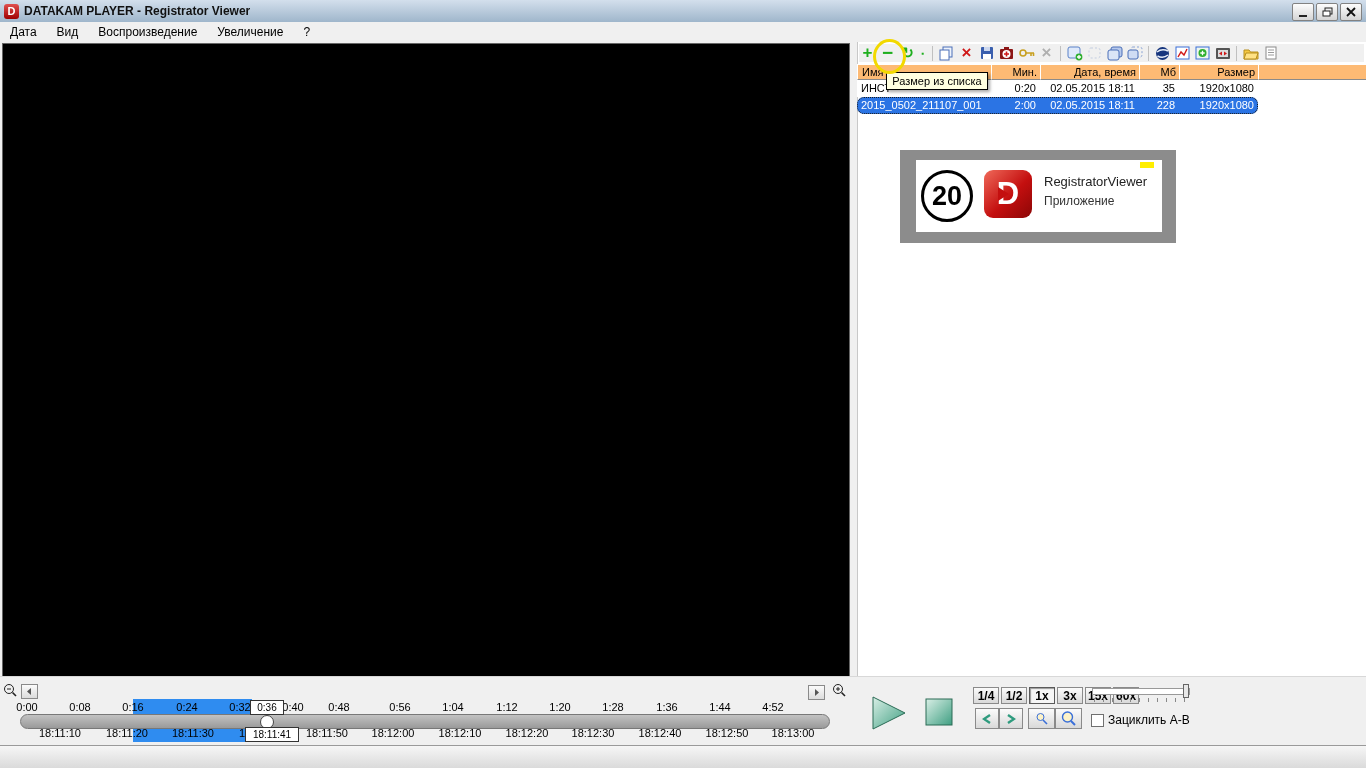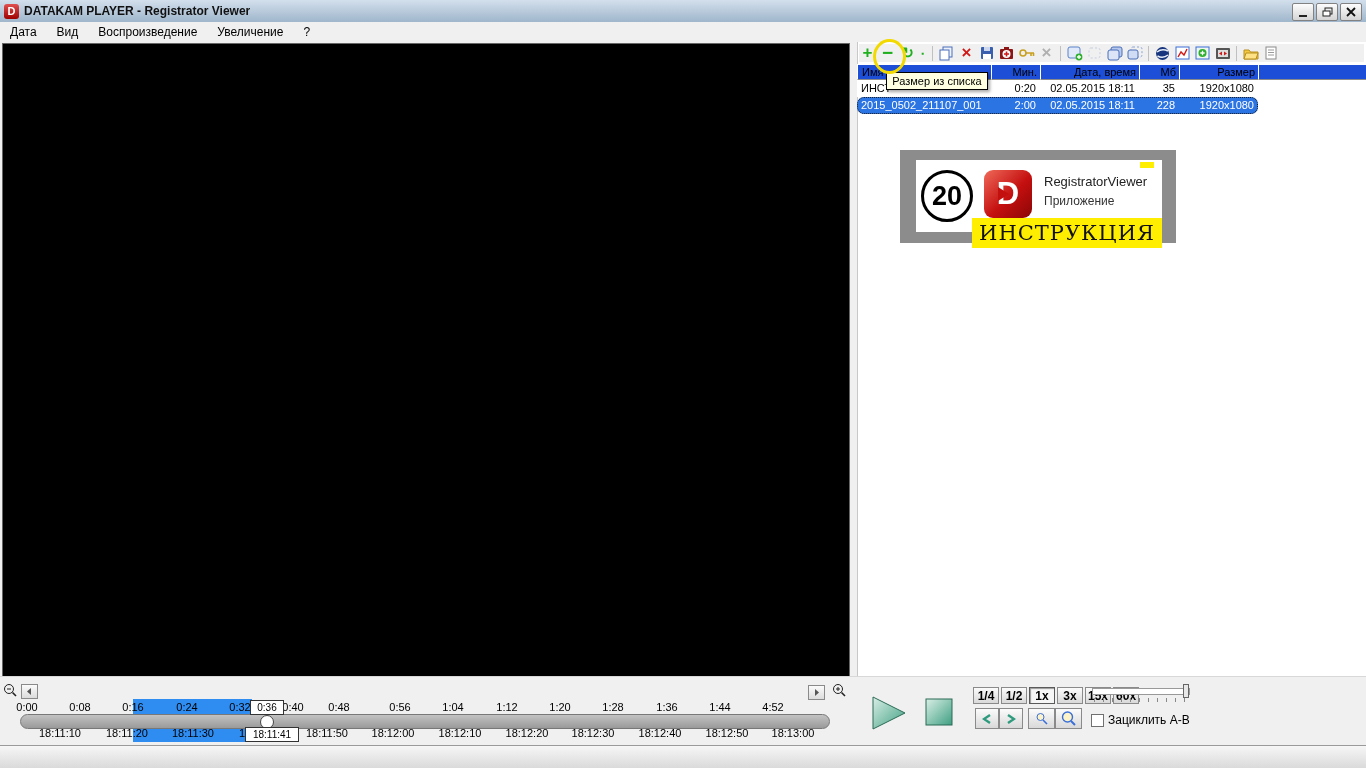--- a/index.html
+++ b/index.html
@@ -31,21 +31,21 @@
   .toolbar{left:859px;top:44px;width:505px;height:18px;display:flex;align-items:center;gap:3px;background:#f0f0f0;}
   .tbi{width:17px;height:16px;display:flex;align-items:center;justify-content:center;font-size:14px;}
   .tbsep{width:1px;height:15px;background:#c0c0c0;margin:0 2px;}
   .g{color:#1faf1f;font-weight:bold;}
   .r{color:#d01818;font-weight:bold;}
   .gray{color:#b0b0b0;font-weight:bold;}
   .tbi.small{width:8px;font-size:8px;}
 
   
   .tbl-head{left:857px;top:64px;width:509px;height:16px;}
-  .hcell{position:absolute;top:0;height:14px;background:#1d4ed8;border:1px solid;
+  .hcell{position:absolute;top:0;height:14px;background:#fdba74;border:1px solid;
     border-color:#ffffff #8a8a8a #8a8a8a #ffffff;font-size:11px;color:#000;
     padding:0 4px;line-height:14px;box-sizing:content-box;}
   .ra{text-align:right;}
   .row{position:absolute;height:17px;font-size:11px;line-height:17px;color:#000;}
   .cell{position:absolute;top:0;height:17px;overflow:hidden;white-space:nowrap;padding:0 4px;box-sizing:border-box;}
   .c-name{left:0;width:134px;}
   .c-min{left:134px;width:49px;text-align:right;}
   .c-date{left:183px;width:99px;text-align:right;}
   .c-mb{left:282px;width:40px;text-align:right;}
   .c-size{left:322px;width:79px;text-align:right;}
@@ -287,21 +287,20 @@
   <div class="abs banner-frame"></div>
   <div class="abs banner-inner"></div>
   <div class="abs banner-smudge"></div>
   <div class="abs badge20">20</div>
   <div class="abs dlogo">
     <span>D</span>
     <span class="ptri"></span>
   </div>
   <div class="abs banner-title">RegistratorViewer</div>
   <div class="abs banner-sub">Приложение</div>
-  <div class="abs caption">ИНСТРУКЦИЯ</div>
 
   <div class="abs bottombar"></div>
 
   <div class="abs" style="left:3px;top:683px;z-index:3;">
     <svg width="16" height="14">
         <circle cx="6" cy="6" r="4.5" fill="none" stroke="#222"></circle>
         <path d="M4 6 H8" stroke="#222"></path>
         <path d="M9.5 9.5 L13 13" stroke="#222" stroke-width="1.6"></path>
       </svg>
   </div>

